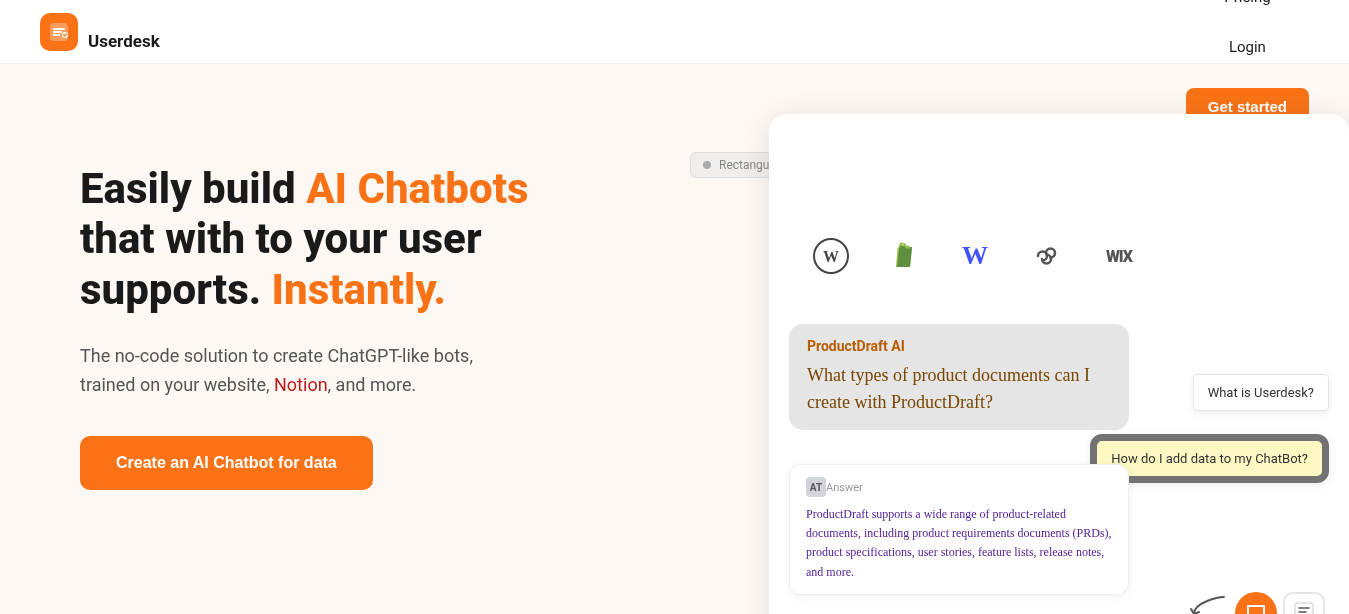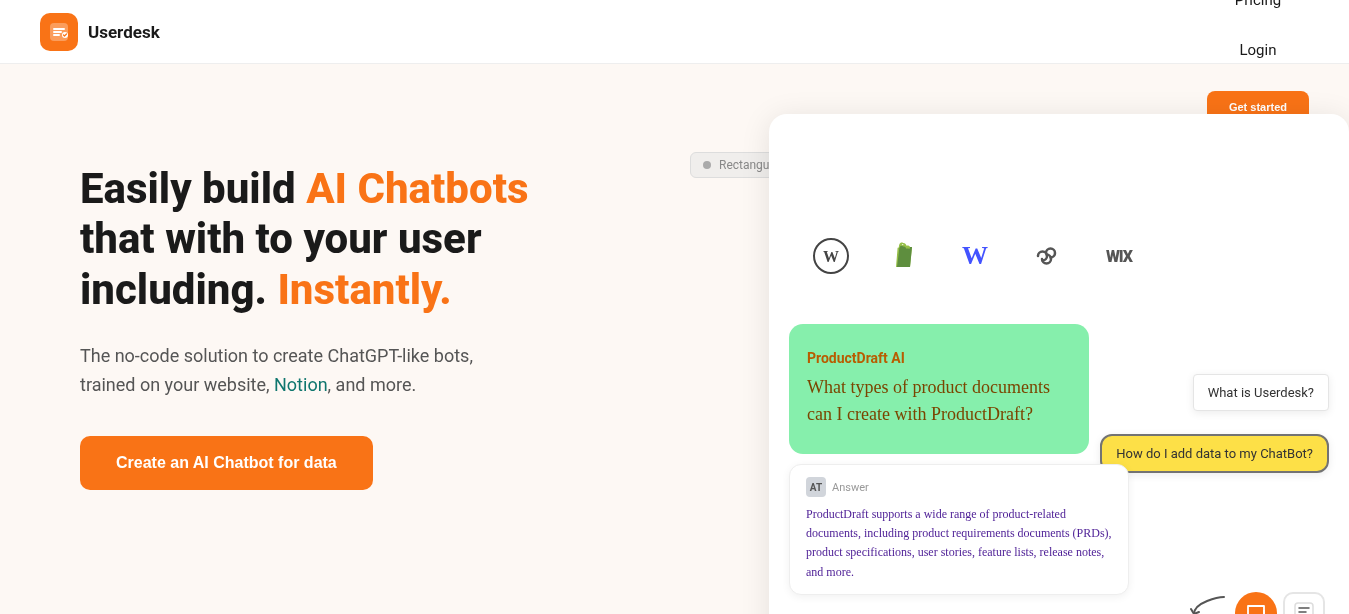--- a/index.html
+++ b/index.html
@@ -15,21 +15,21 @@
       display: flex;
       align-items: center;
       justify-content: space-between;
       padding: 0 40px;
       height: 64px;
       background: #fff;
       border-bottom: 1px solid #eee;
     }
     .nav-logo {
       display: flex;
-      align-items: center;
+      align-items: flex-end;
       gap: 10px;
       text-decoration: none;
     }
     .logo-icon {
       width: 38px;
       height: 38px;
       background: #f97316;
       border-radius: 10px;
       display: flex;
       align-items: center;
@@ -53,21 +53,21 @@
       color: #1a1a1a;
       text-decoration: none;
       cursor: pointer;
     }
     .nav-cta {
       background: #f97316;
       color: #fff;
       border: none;
       border-radius: 8px;
       padding: 10px 22px;
-      font-size: 11px;
+      font-size: 15px;
       font-weight: 600;
       cursor: pointer;
     }
 
     
     .hero {
       display: flex;
       align-items: flex-start;
       padding: 60px 60px 0 80px;
       gap: 40px;
@@ -92,21 +92,21 @@
       color: #f97316;
     }
     .hero-sub {
       font-size: 18px;
       color: #555;
       line-height: 1.6;
       margin-bottom: 36px;
       max-width: 420px;
     }
     .hero-sub a {
-      color: #0f766e;
+      color: #b91c1c;
       text-decoration: none;
     }
     .hero-cta {
       background: #f97316;
       color: #fff;
       border: none;
       border-radius: 10px;
       padding: 18px 36px;
       font-size: 16px;
       font-weight: 700;
@@ -175,24 +175,24 @@
       font-size: 28px;
       color: #555;
       border-radius: 8px;
     }
 
     
     .chat-bubble-header {
       position: absolute;
       top: 210px;
       left: 20px;
-      width: 300px;
-      background: #86efac;
+      width: 340px;
+      background: #e5e5e5;
       border-radius: 14px;
-      padding: 26px 18px;
+      padding: 14px 18px;
     }
     .chat-bubble-header .title {
       font-size: 14px;
       font-weight: 700;
       color: #b85c00;
       margin-bottom: 8px;
     }
     .chat-bubble-header .question {
       font-size: 18px;
       color: #7a4500;
@@ -211,22 +211,22 @@
       padding: 10px 14px;
       font-size: 13px;
       color: #333;
       box-shadow: 0 2px 8px rgba(0,0,0,0.08);
       white-space: nowrap;
     }
     .chat-bubble-right2 {
       position: absolute;
       top: 320px;
       right: 20px;
-      background: #fde047;
-      border: 2px solid #737373;
+      background: #fef9c3;
+      border: 7px solid #737373;
       border-radius: 12px;
       padding: 10px 14px;
       font-size: 13px;
       color: #333;
       box-shadow: 0 2px 8px rgba(0,0,0,0.08);
       white-space: nowrap;
     }
 
     
     .chat-answer {
@@ -236,21 +236,20 @@
       width: 340px;
       background: #fff;
       border: 1px solid #eee;
       border-radius: 12px;
       padding: 12px 16px;
       box-shadow: 0 2px 8px rgba(0,0,0,0.06);
     }
     .chat-answer .answer-label {
       display: flex;
       align-items: center;
-      gap: 6px;
       font-size: 11px;
       color: #999;
       margin-bottom: 8px;
     }
     .at-badge {
       width: 20px;
       height: 20px;
       background: #d1d5db;
       border-radius: 4px;
       font-size: 10px;
@@ -341,21 +340,21 @@
 
 <section class="hero">
 
   <div class="hero-left">
     <h1 class="hero-headline">
       <span>Easily build </span>
       <span class="accent">AI Chatbots</span>
       <br>
       <span>that with to your user</span>
       <br>
-      <span>including. </span>
+      <span>supports. </span>
       <span class="accent">Instantly.</span>
     </h1>
     <p class="hero-sub">
       The no-code solution to create ChatGPT-like bots,<br>
       trained on your website, <a>Notion</a>, and more.
     </p>
     <button class="hero-cta">Create an AI Chatbot for data</button>
   </div>
 
   <div class="hero-right">

